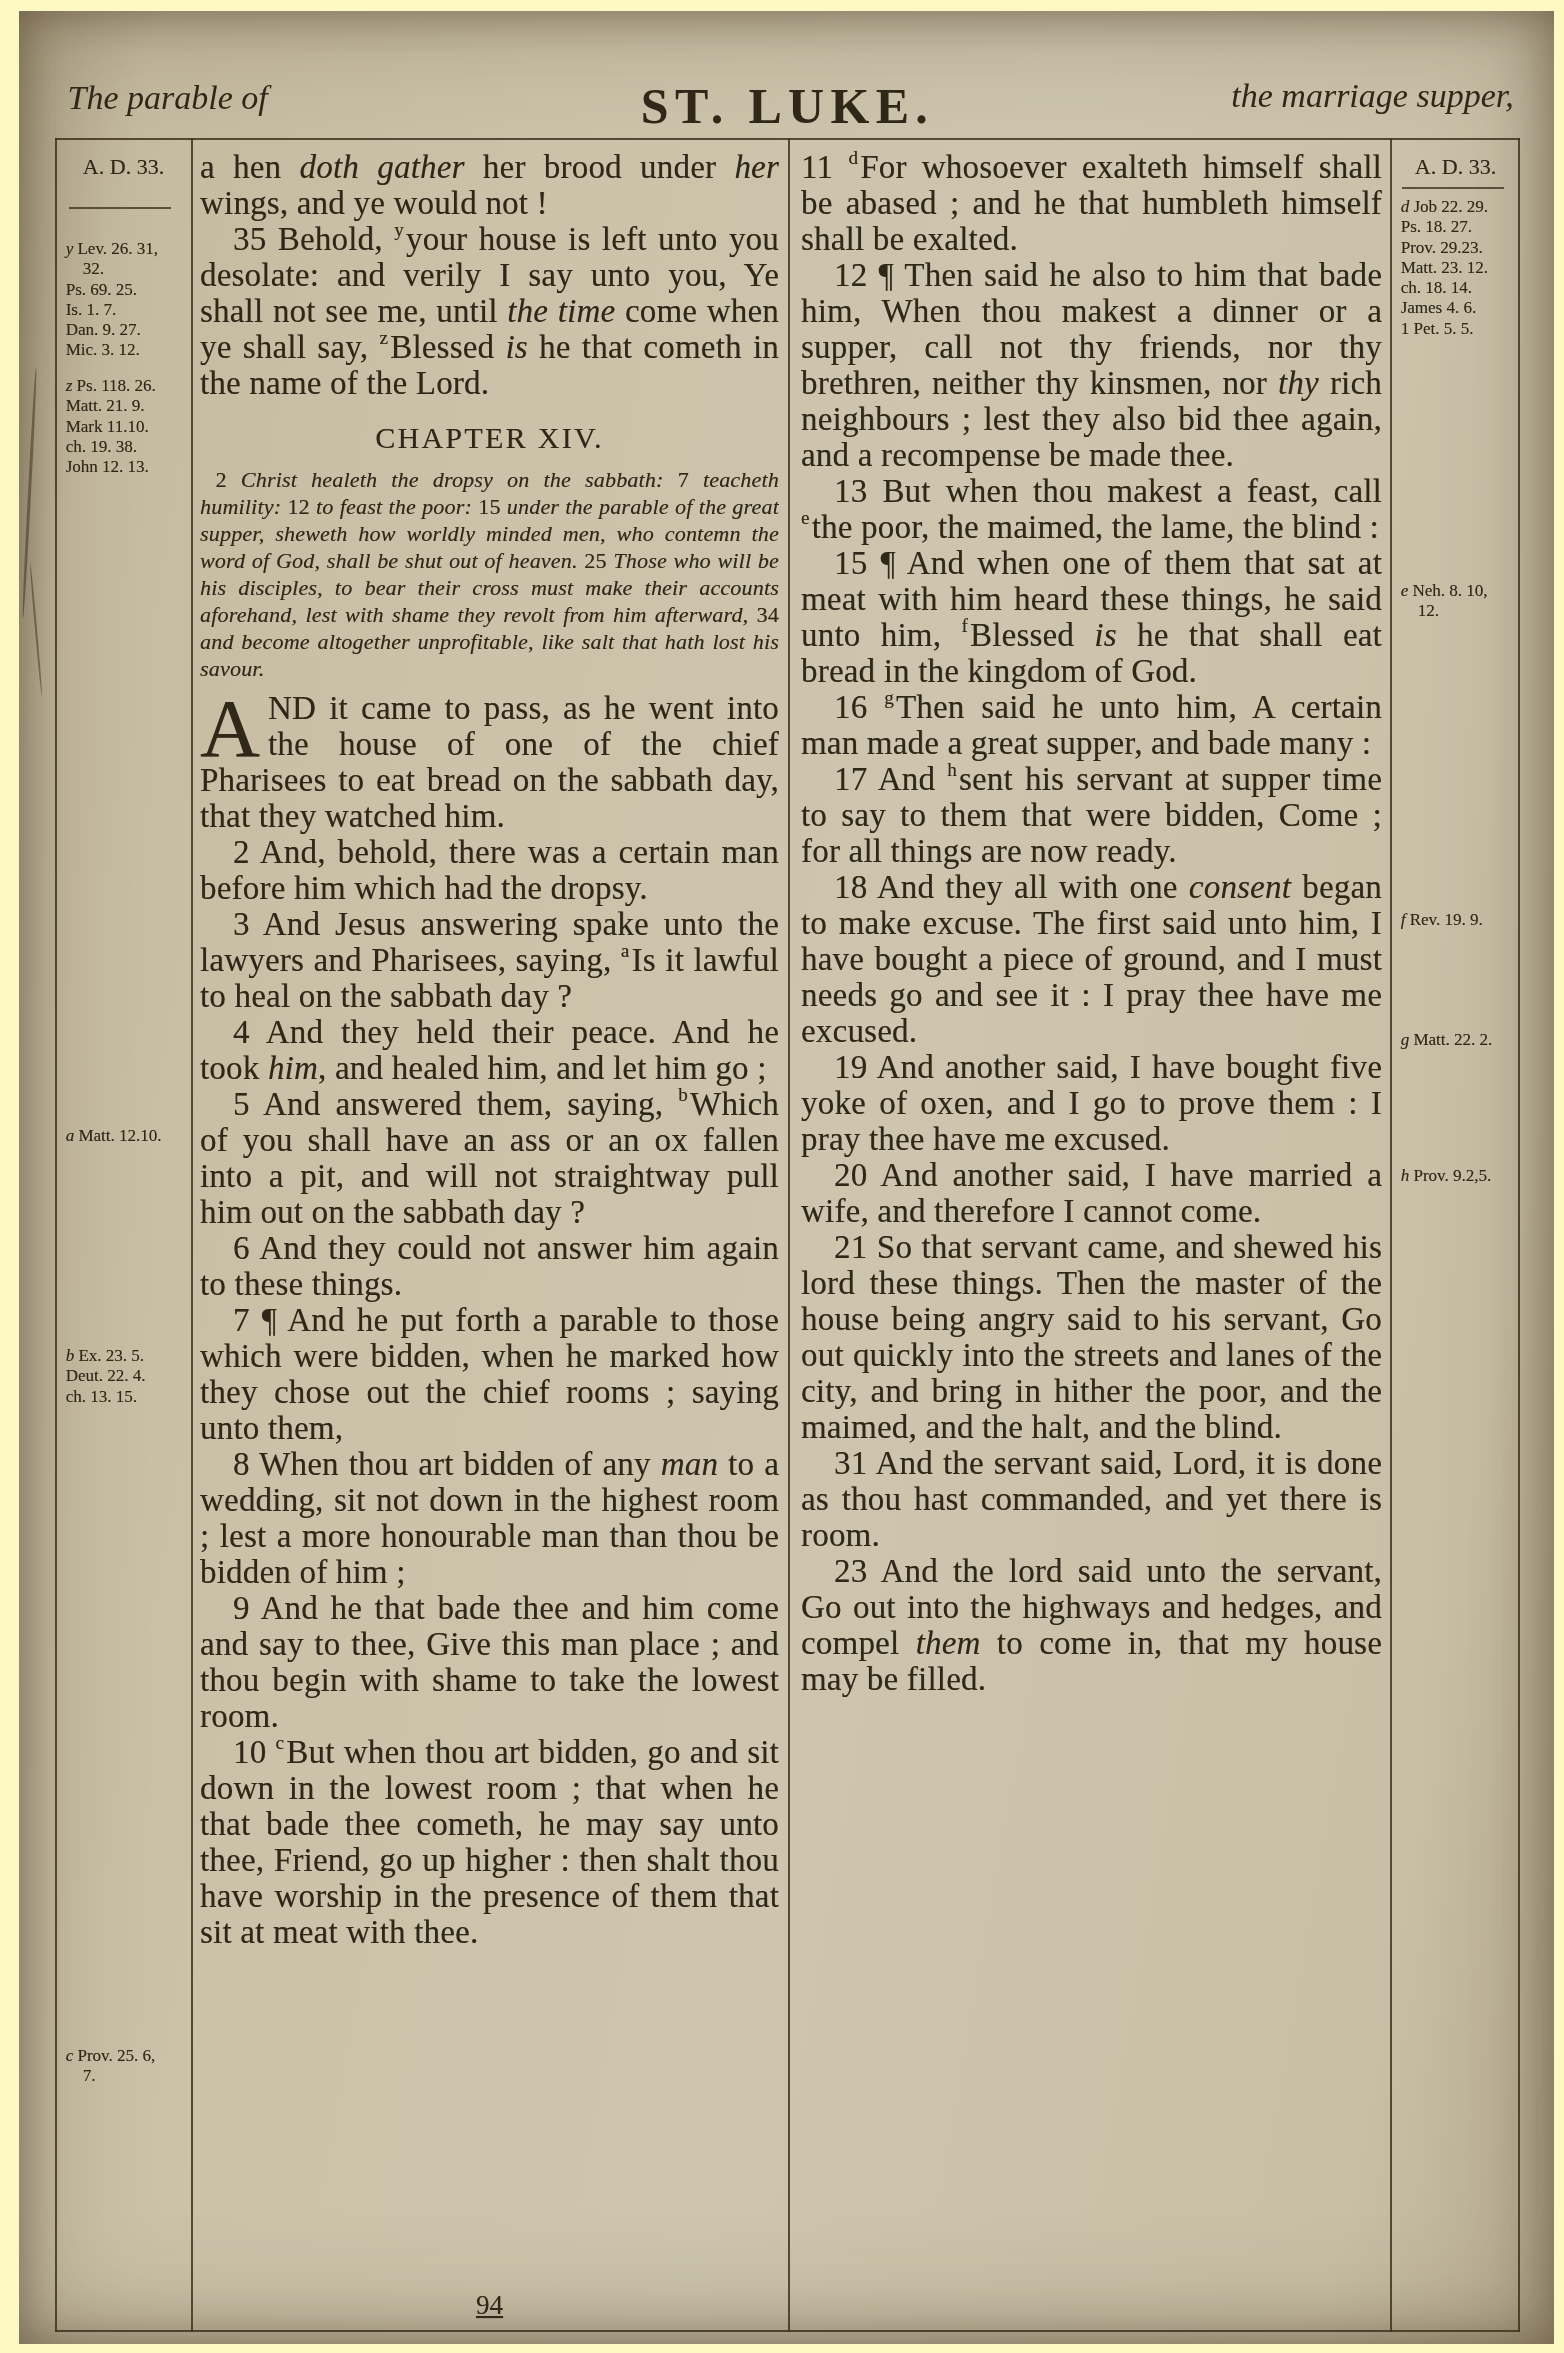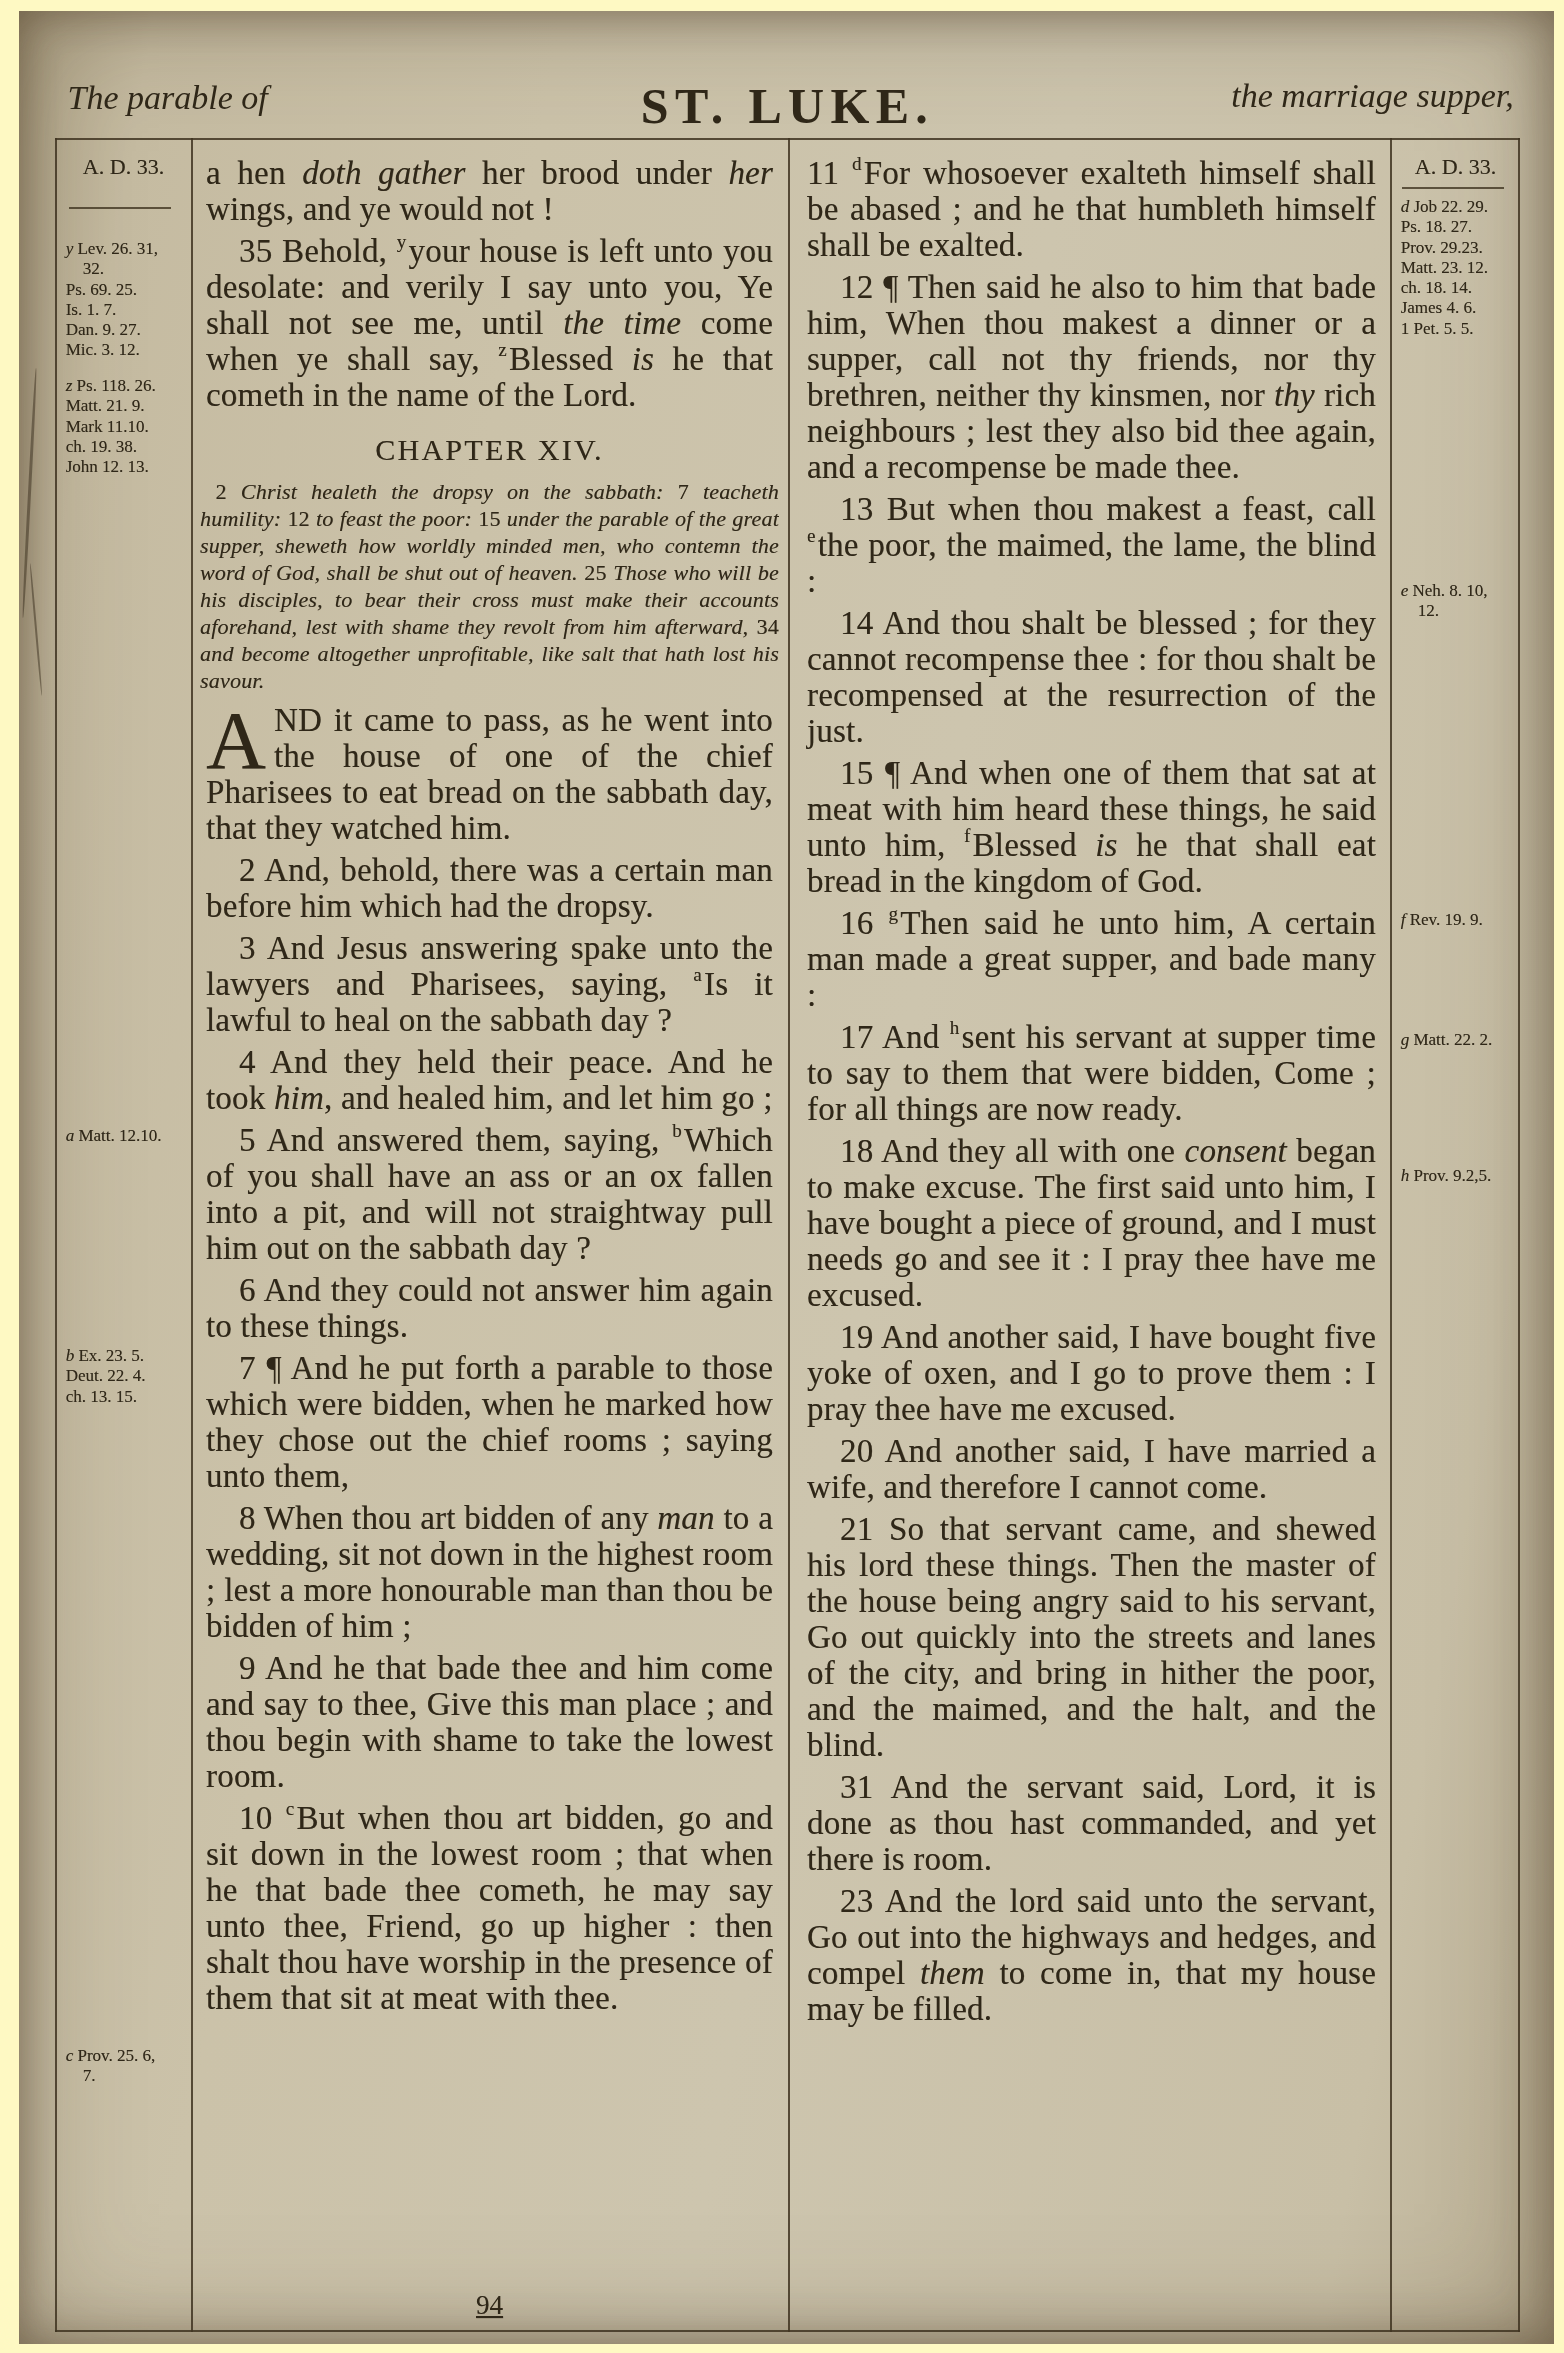--- a/index.html
+++ b/index.html
@@ -15,21 +15,21 @@
   .running-head{position:absolute;left:55px;top:66px;width:1465px;height:70px;}
   .rh-left{position:absolute;left:12.5px;top:12.5px;font-style:italic;font-size:34px;}
   .rh-center{position:absolute;left:0;right:0;top:11px;text-align:center;font-size:50px;font-weight:bold;letter-spacing:6.3px;}
   .rh-right{position:absolute;right:6.3px;top:11px;font-style:italic;font-size:34px;margin-left:32px;}
 
   .col{position:absolute;text-align:justify;font-size:33px;line-height:36px;letter-spacing:0.2px;
        hyphens:auto;-webkit-hyphens:auto;text-shadow:0.3px 0.3px 0.5px rgba(47,39,24,.45);}
   .col-left{left:200px;top:149px;width:579px;height:2138px;overflow:hidden;}
   .col-right{left:801px;top:149px;width:581px;height:2178px;overflow:hidden;}
 
-  .verse{margin:6px;text-indent:33px;}
+  .verse{margin:0;text-indent:33px;}
   .verse.cont,.verse.drop{text-indent:0;}
   .verse.heading{text-indent:0;text-align:center;font-size:30px;letter-spacing:2.3px;line-height:34px;margin:20.3px 0 11px;}
   .verse.summary{font-size:22px;line-height:27px;text-indent:15.6px;margin:0 0 7.8px;}
   .dropcap{float:left;font-size:83px;line-height:66px;padding:4.7px 7.8px 0 0;}
   .sup{font-size:19px;vertical-align:14px;line-height:0;letter-spacing:0;margin-right:2.3px;}
   .i{font-style:italic;}
 
   .marg{position:absolute;font-size:17px;line-height:20.3px;text-shadow:0.2px 0.2px 0.4px rgba(47,39,24,.4);}
   .marg-left{left:61px;top:138px;width:125px;height:2191px;}
   .marg-right{left:1396px;top:138px;width:119px;height:2191px;}
@@ -116,21 +116,20 @@
       <p class="verse"><span>6 And they could not answer him again to these things.</span></p>
       <p class="verse"><span>7 ¶ And he put forth a parable to those which were bidden, when he marked how they chose out the chief rooms ; saying unto them,</span></p>
       <p class="verse"><span>8 When thou art bidden of any </span><span class="i">man</span><span> to a wedding, sit not down in the highest room ; lest a more honourable man than thou be bidden of him ;</span></p>
       <p class="verse"><span>9 And he that bade thee and him come and say to thee, Give this man place ; and thou begin with shame to take the lowest room.</span></p>
       <p class="verse"><span>10 </span><span class="sup">c</span><span>But when thou art bidden, go and sit down in the lowest room ; that when he that bade thee cometh, he may say unto thee, Friend, go up higher : then shalt thou have worship in the presence of them that sit at meat with thee.</span></p>
     </div>
   <div class="col col-right">
       <p class="verse cont"><span>11 </span><span class="sup">d</span><span>For whosoever exalteth himself shall be abased ; and he that humbleth himself shall be exalted.</span></p>
       <p class="verse"><span>12 ¶ Then said he also to him that bade him, When thou makest a dinner or a supper, call not thy friends, nor thy brethren, neither thy kinsmen, nor </span><span class="i">thy</span><span> rich neighbours ; lest they also bid thee again, and a recompense be made thee.</span></p>
       <p class="verse"><span>13 But when thou makest a feast, call </span><span class="sup">e</span><span>the poor, the maimed, the lame, the blind :</span></p>
-      <p class="verse"><span>14 And thou shalt be blessed ; for they cannot recompense thee : for thou shalt be recompensed at the resurrection of the just.</span></p>
       <p class="verse"><span>15 ¶ And when one of them that sat at meat with him heard these things, he said unto him, </span><span class="sup">f</span><span>Blessed </span><span class="i">is</span><span> he that shall eat bread in the kingdom of God.</span></p>
       <p class="verse"><span>16 </span><span class="sup">g</span><span>Then said he unto him, A certain man made a great supper, and bade many :</span></p>
       <p class="verse"><span>17 And </span><span class="sup">h</span><span>sent his servant at supper time to say to them that were bidden, Come ; for all things are now ready.</span></p>
       <p class="verse"><span>18 And they all with one </span><span class="i">consent</span><span> began to make excuse.  The first said unto him, I have bought a piece of ground, and I must needs go and see it : I pray thee have me excused.</span></p>
       <p class="verse"><span>19 And another said, I have bought five yoke of oxen, and I go to prove them : I pray thee have me excused.</span></p>
       <p class="verse"><span>20 And another said, I have married a wife, and therefore I cannot come.</span></p>
       <p class="verse"><span>21 So that servant came, and shewed his lord these things.  Then the master of the house being angry said to his servant, Go out quickly into the streets and lanes of the city, and bring in hither the poor, and the maimed, and the halt, and the blind.</span></p>
       <p class="verse"><span>31 And the servant said, Lord, it is done as thou hast commanded, and yet there is room.</span></p>
       <p class="verse"><span>23 And the lord said unto the servant, Go out into the highways and hedges, and compel </span><span class="i">them</span><span> to come in, that my house may be filled.</span></p>
     </div>

